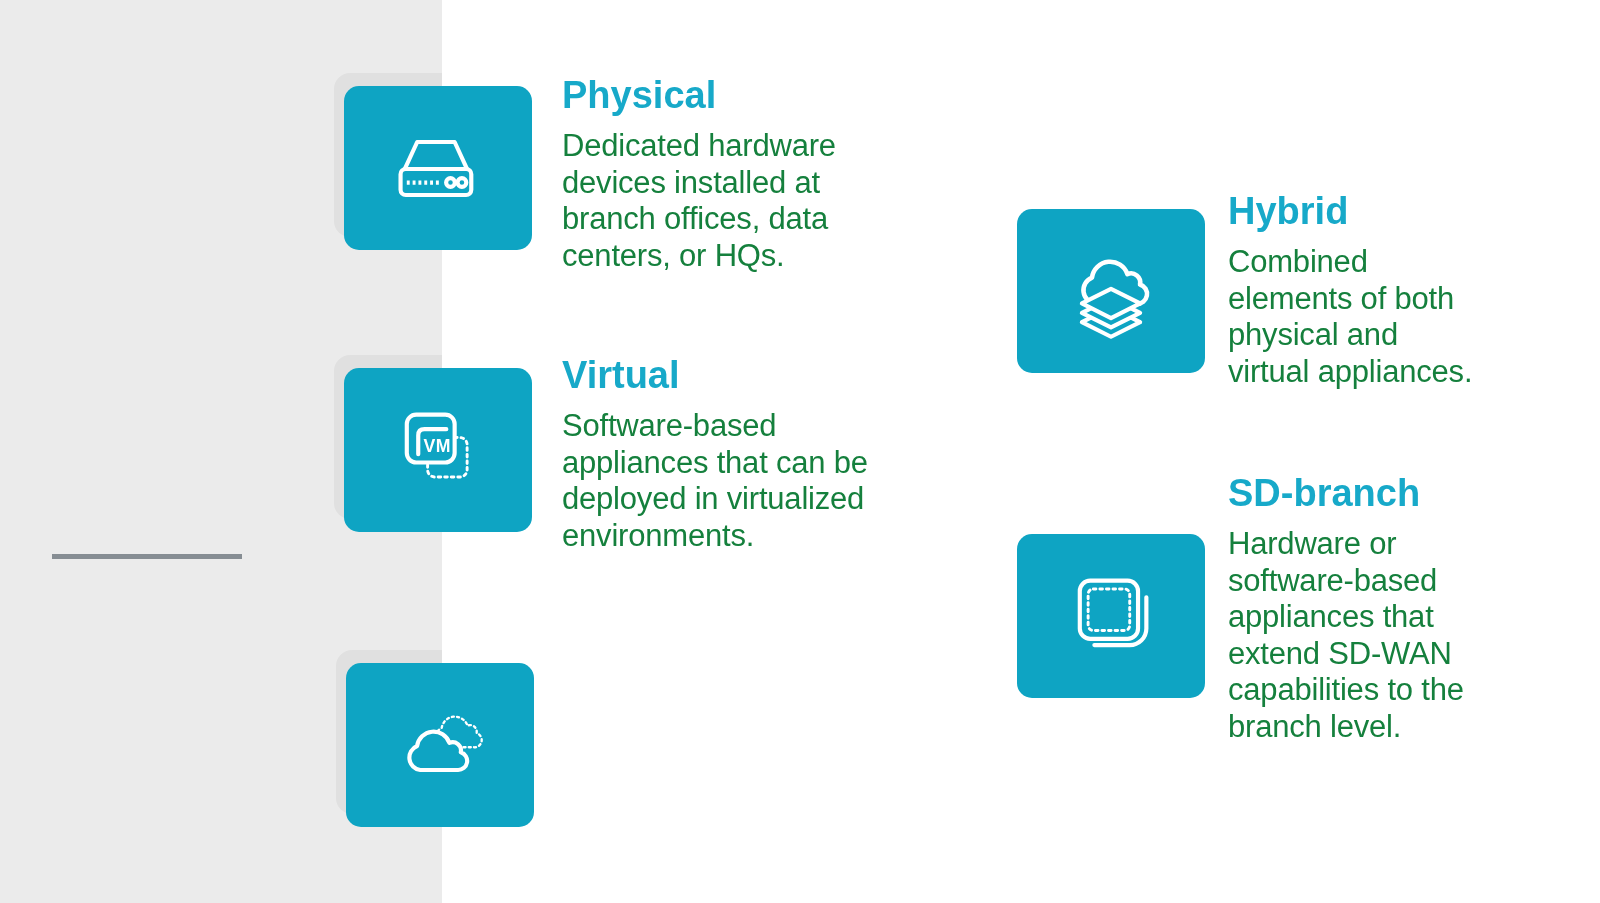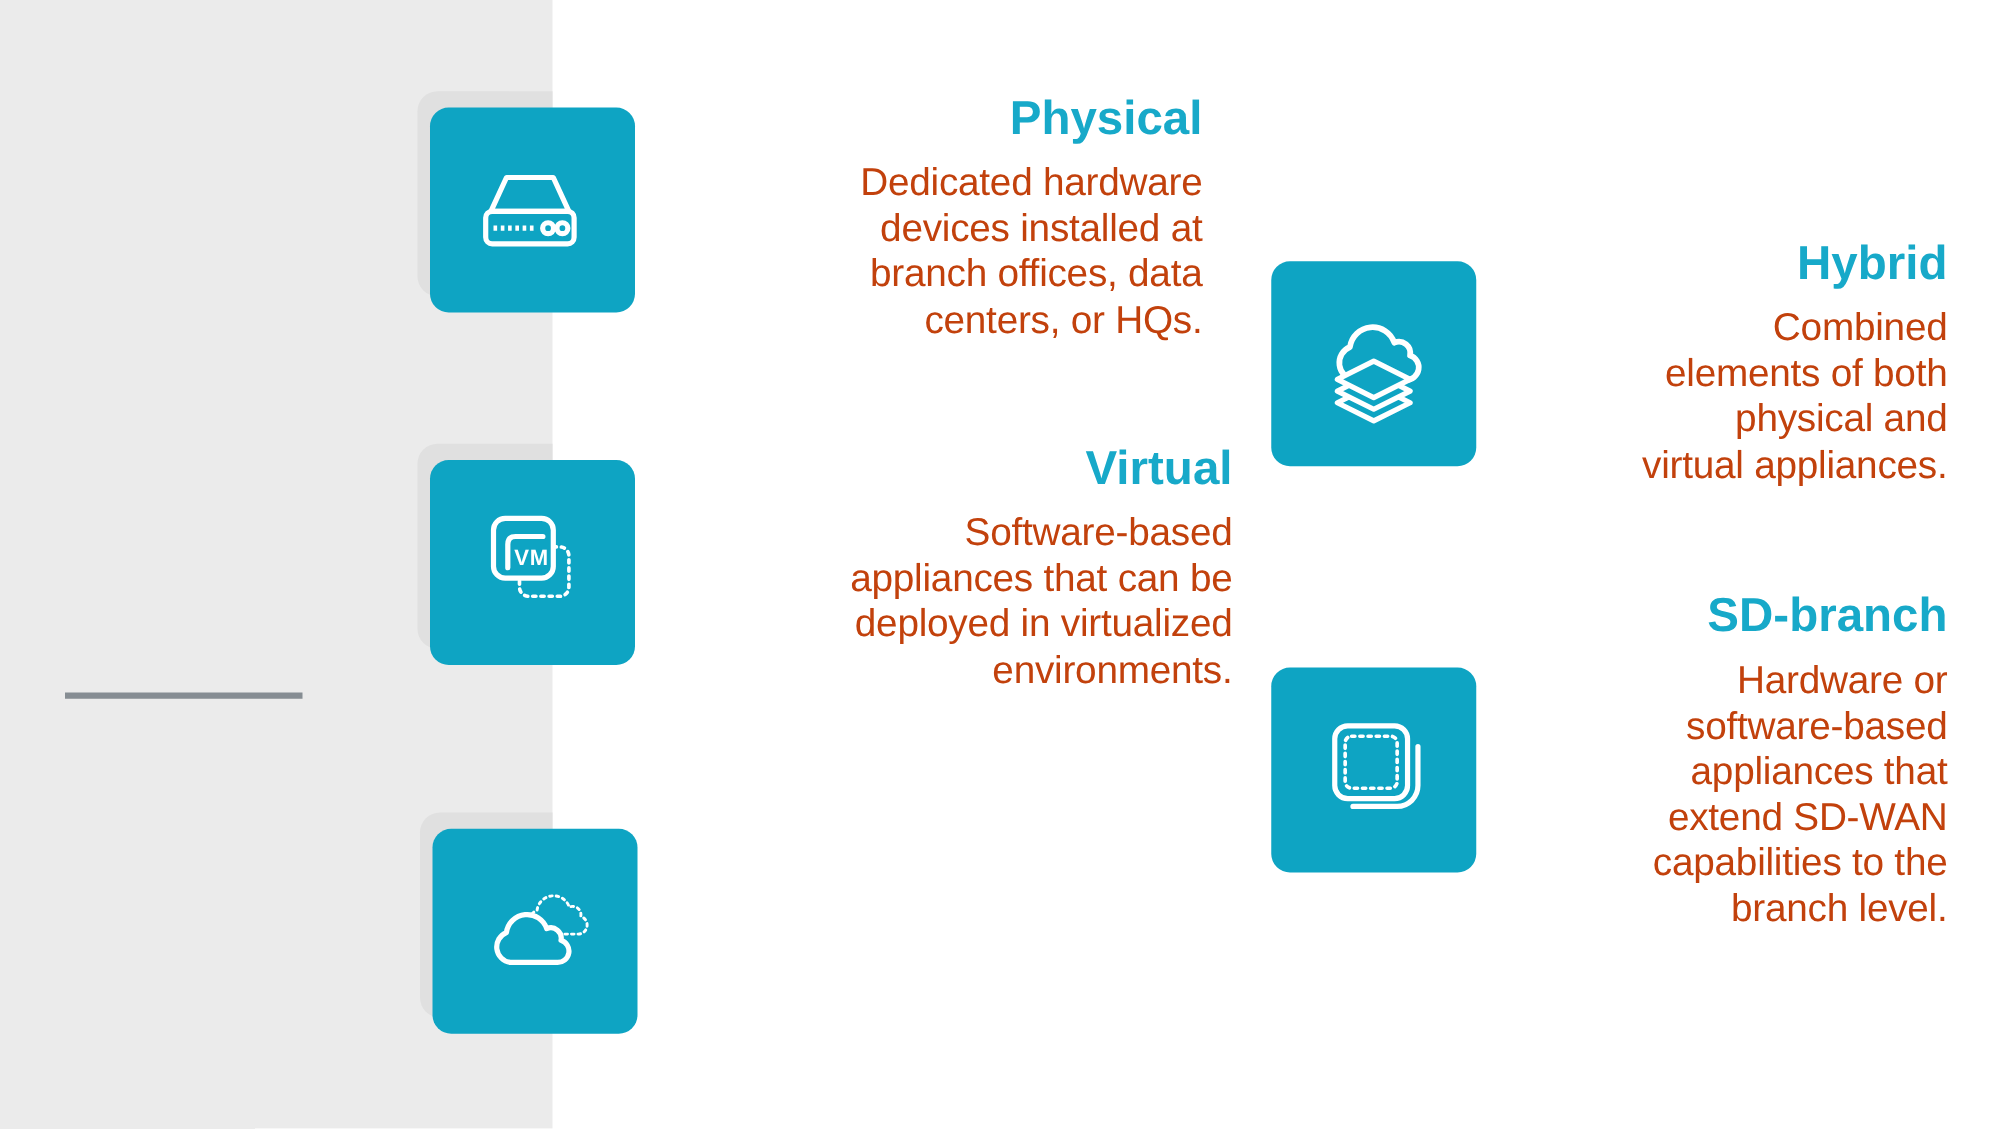--- a/index.html
+++ b/index.html
@@ -24,42 +24,42 @@
   }
   .card-shadow {
     position:absolute; width:164px; height:164px; border-radius:16px;
     background:#e0e0e0;
   }
   .shadow-1 { left:334px; top:73px; }
   .shadow-2 { left:334px; top:355px; }
   .shadow-3 { left:336px; top:650px; }
 
   .card {
-    position:absolute; width:164px; height:164px; border-radius:15px;
+    position:absolute; width:188px; height:164px; border-radius:15px;
     background:#0ea4c3; display:flex; align-items:center; justify-content:center;
   }
   .card-1 { left:344px; top:86px; }
   .card-2 { left:344px; top:368px; }
   .card-3 { left:346px; top:663px; }
   .card-4 { left:1017px; top:209px; }
   .card-5 { left:1017px; top:534px; }
   .card svg { width:104px; height:104px; display:block; }
 
-  .section { position:absolute;text-align:right; }
+  .section { position:absolute; }
   .sec-1 { left:562px; top:72px;  width:400px; }
-  .sec-2 { left:586px; top:352px; width:400px; }
+  .sec-2 { left:562px; top:352px; width:400px; }
   .sec-3 { left:562px; top:640px; width:400px; }
   .sec-4 { left:1228px; top:188px; width:330px; }
   .sec-5 { left:1228px; top:470px; width:330px; }
   .section h2 {
     margin:0 0 10px 0; font-size:38px; line-height:46px; font-weight:bold;
     color:#17a9c9; letter-spacing:0px;
   }
   .section p {
-    margin:0; font-size:31px; line-height:36.5px; color:#c2410c;
+    margin:0; font-size:31px; line-height:36.5px; color:#15803d;
     white-space:pre-line; letter-spacing:-0.2px;
   }
 
   .icon-stroke { fill:none; stroke:#ffffff; stroke-width:4; stroke-linecap:round; stroke-linejoin:round; }
   .icon-fill   { fill:#0ea4c3; stroke:#ffffff; stroke-width:4; stroke-linecap:round; stroke-linejoin:round; }
   .icon-dash   { fill:none; stroke:#ffffff; stroke-width:2.8; stroke-linecap:round; stroke-linejoin:round; stroke-dasharray:2.5 3.8; }
   .vm-label { font-family:"Liberation Sans", sans-serif; font-size:17px; font-weight:bold; fill:#ffffff; letter-spacing:0.5px; }
 </style>
 </head>
 <body>

